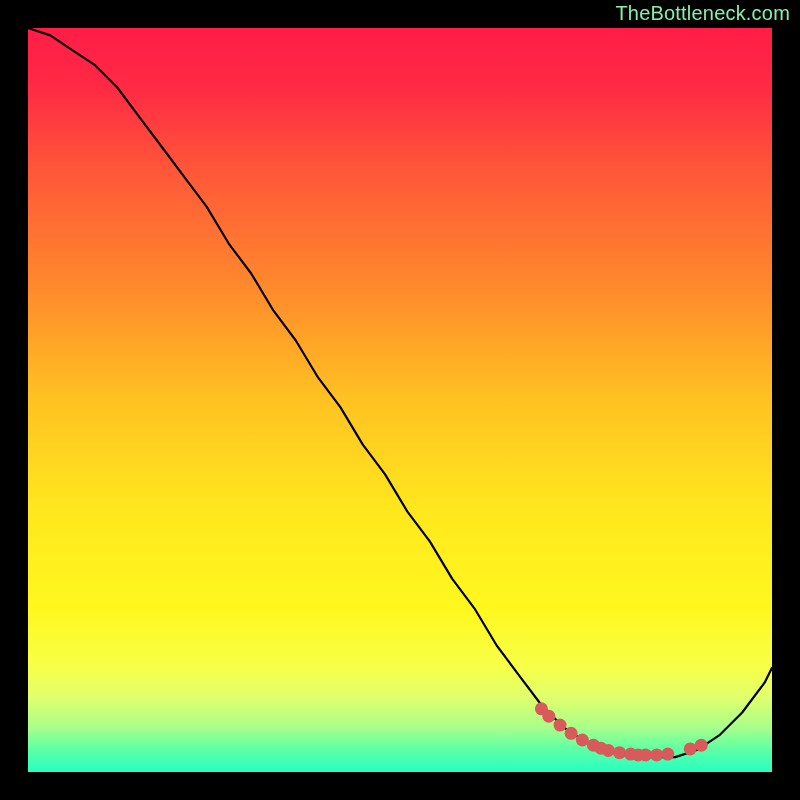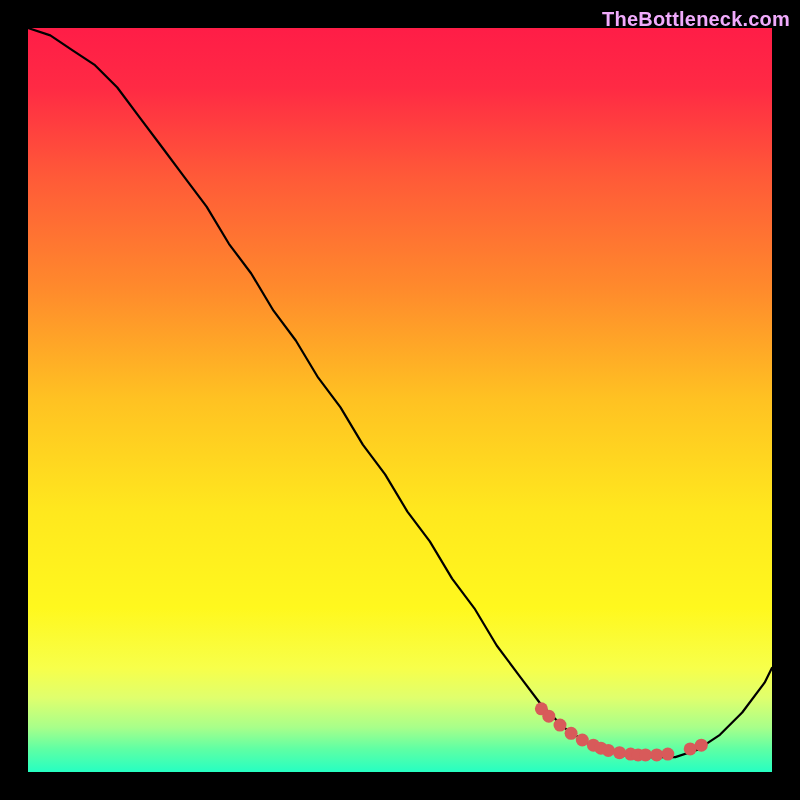--- a/index.html
+++ b/index.html
@@ -14,25 +14,25 @@
   .canvas-wrap {
     position: relative;
     width: 800px;
     height: 800px;
   }
   svg {
     display: block;
   }
   .watermark {
     position: absolute;
-    top: 8px;
+    top: 2px;
     right: 10px;
-    color: #f0abfc;
+    color: #86efac;
     font-size: 20px;
-    font-weight: 700;
+    font-weight: 400;
     letter-spacing: 0.2px;
     pointer-events: none;
   }
 </style>
 </head>
 <body>
 
 <div class="canvas-wrap">
 
   <svg id="chart-svg" width="800" height="800" viewBox="0 0 800 800">

